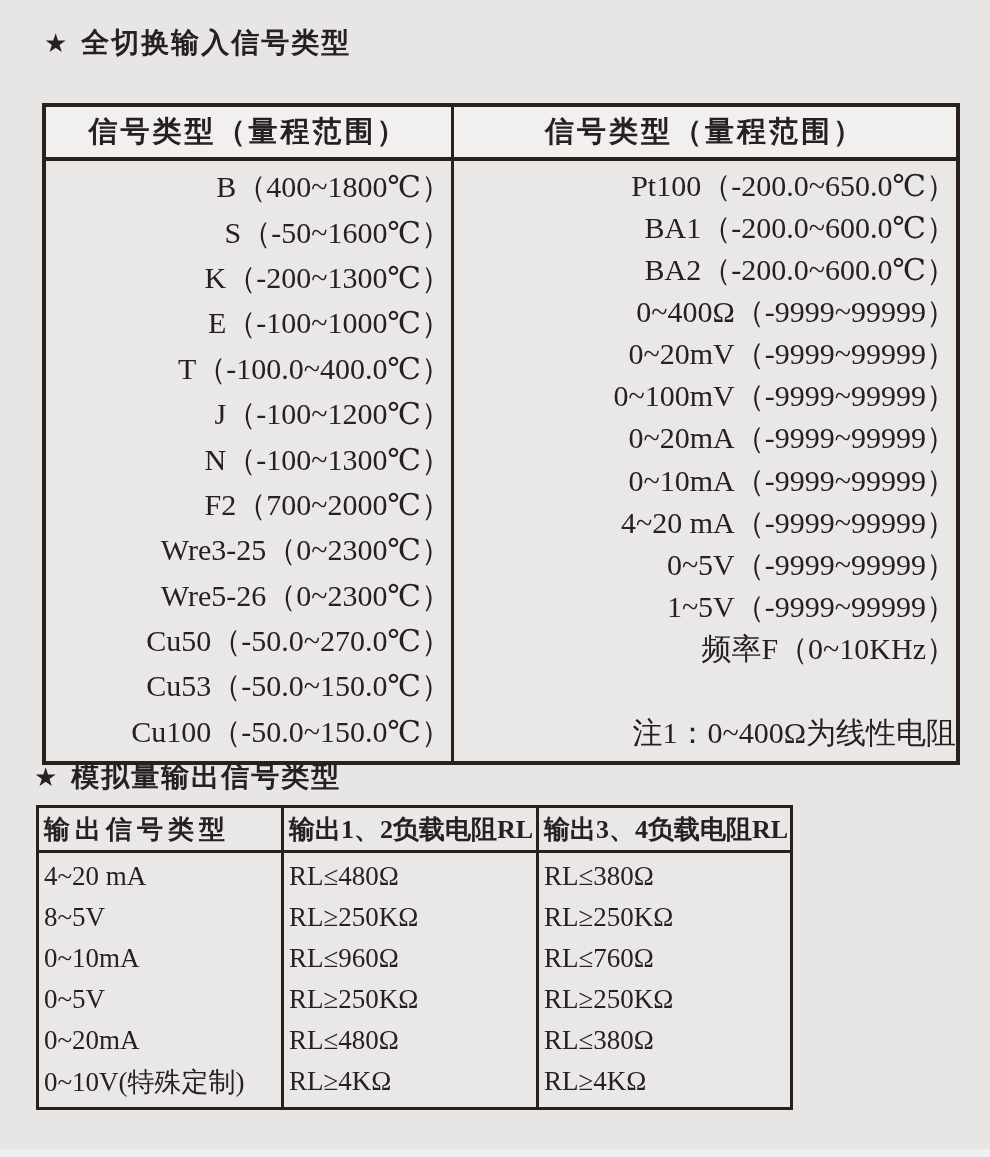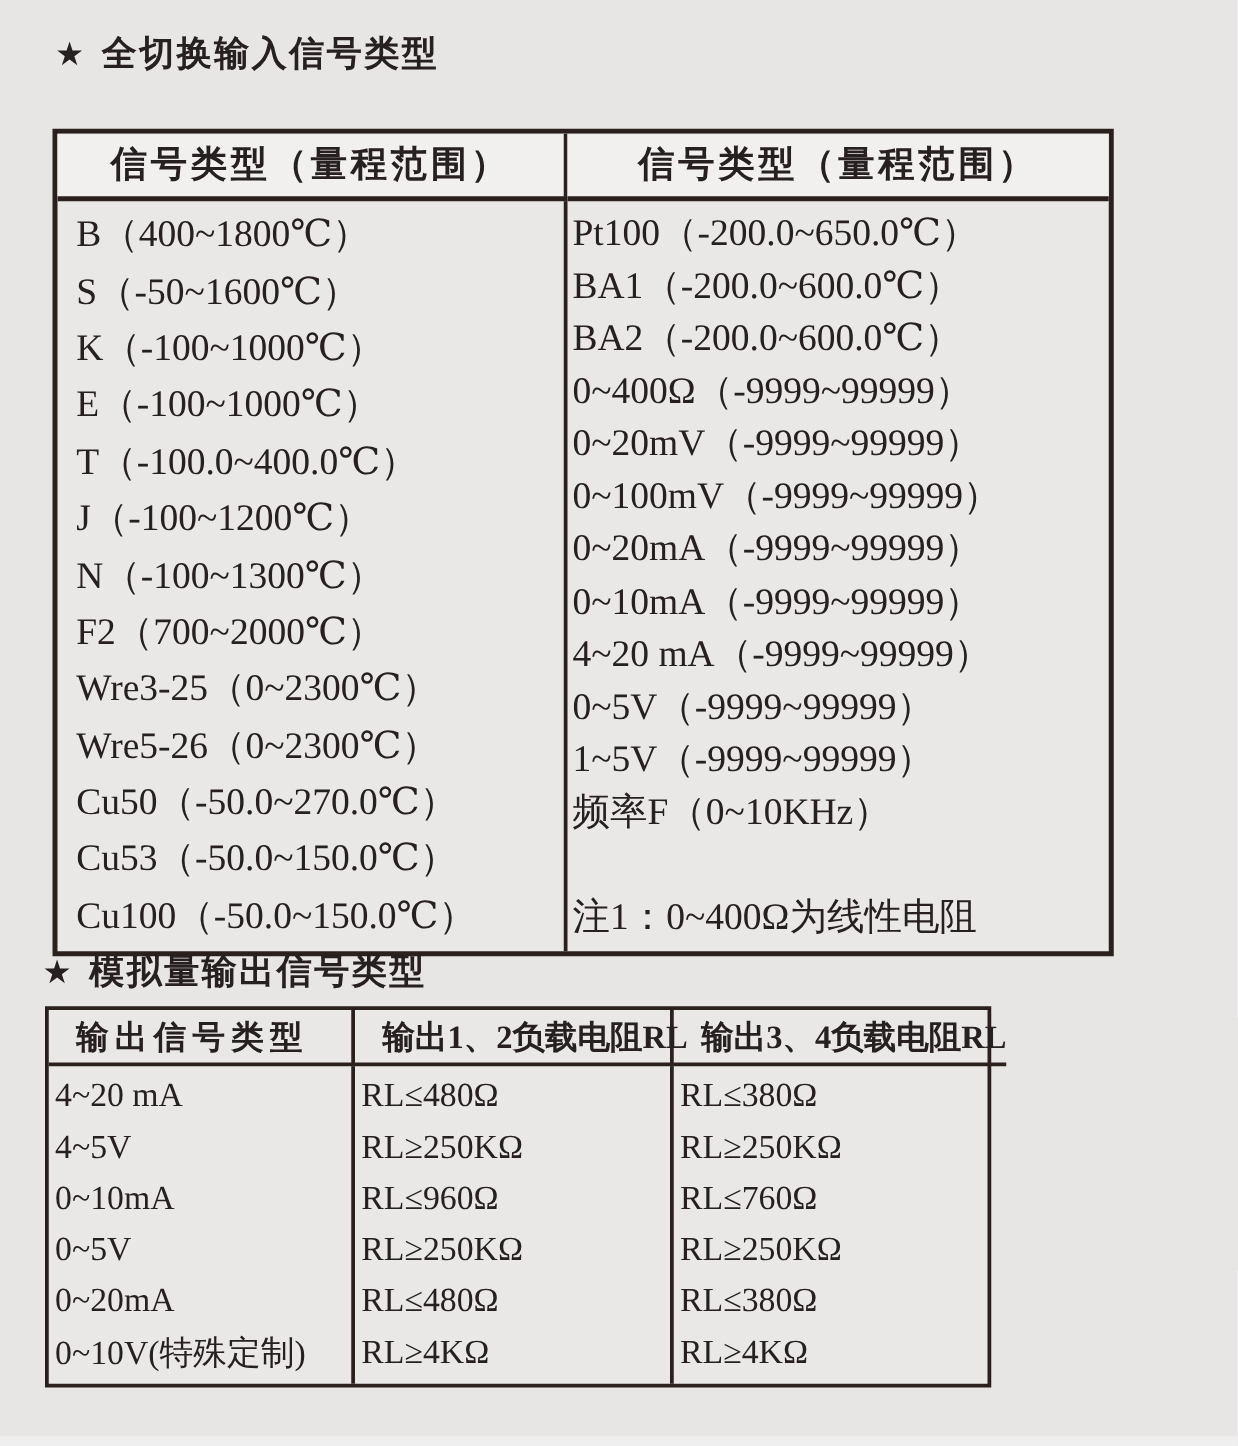--- a/index.html
+++ b/index.html
@@ -24,21 +24,21 @@
     white-space:nowrap;
   }
   .sec-title .star{font-size:26px;letter-spacing:0;}
   #title1{left:44px;top:24px;}
   #title2{left:34px;top:758px;}
 
   
   .t1{
     position:absolute;
     left:42px;top:103px;
-    width:849px;height:662px;
+    width:918px;height:662px;
     box-sizing:border-box;
     border:4px solid #2a211e;
     background:#eae8e7;
     display:grid;
     grid-template-columns:408px 1fr;
     grid-template-rows:54px 1fr;
     z-index:2;
   }
   .t1 .hcell{
     box-sizing:border-box;
@@ -47,20 +47,21 @@
     display:flex;align-items:center;justify-content:center;
     font-size:29px;font-weight:bold;
     letter-spacing:3px;
     white-space:nowrap;
   }
   .t1 .hcell.hL{border-right:3px solid #2a211e;}
   .t1 .col{
     box-sizing:border-box;
     display:flex;flex-direction:column;
     padding:4px 0 6px 0;
+    align-items:flex-end;
   }
   .t1 .col.colL{border-right:3px solid #2a211e;padding-left:15px;}
   .t1 .col.colR{padding-left:4px;}
   .t1 .r{
     flex:1;
     display:flex;align-items:center;
     font-size:30px;
     white-space:nowrap;
   }
 
@@ -74,21 +75,21 @@
     background:#eae8e7;
     display:grid;
     grid-template-columns:245px 255px 1fr;
     grid-template-rows:45px 1fr;
     z-index:2;
   }
   .t2 .hcell{
     box-sizing:border-box;
     border-bottom:3px solid #2a211e;
     display:flex;align-items:center;
-    padding-left:22px;
+    padding-left:5px;
     font-size:26px;font-weight:bold;
     white-space:nowrap;
   }
   .t2 .hcell.h0{letter-spacing:5px;}
   .t2 .hcell.b,.t2 .col.b{border-right:3px solid #2a211e;}
   .t2 .col{
     box-sizing:border-box;
     display:flex;flex-direction:column;
     padding:3px 0 5px 5px;
     justify-content:space-between;
@@ -116,21 +117,21 @@
     <span>全切换输入信号类型</span>
   </div>
 
   <div class="t1">
     <div class="hcell hL">信号类型（量程范围）</div>
     <div class="hcell">信号类型（量程范围）</div>
 
     <div class="col colL">
       <div class="r">B（400~1800℃）</div>
       <div class="r">S（-50~1600℃）</div>
-      <div class="r">K（-100~1000℃）</div>
+      <div class="r">K（-200~1300℃）</div>
       <div class="r">E（-100~1000℃）</div>
       <div class="r">T（-100.0~400.0℃）</div>
       <div class="r">J（-100~1200℃）</div>
       <div class="r">N（-100~1300℃）</div>
       <div class="r">F2（700~2000℃）</div>
       <div class="r">Wre3-25（0~2300℃）</div>
       <div class="r">Wre5-26（0~2300℃）</div>
       <div class="r">Cu50（-50.0~270.0℃）</div>
       <div class="r">Cu53（-50.0~150.0℃）</div>
       <div class="r">Cu100（-50.0~150.0℃）</div>
@@ -159,21 +160,21 @@
     <span>模拟量输出信号类型</span>
   </div>
 
   <div class="t2">
     <div class="hcell h0 b">输出信号类型</div>
     <div class="hcell b">输出1、2负载电阻RL</div>
     <div class="hcell">输出3、4负载电阻RL</div>
 
     <div class="col b">
       <div class="r">4~20 mA</div>
-      <div class="r">4~5V</div>
+      <div class="r">8~5V</div>
       <div class="r">0~10mA</div>
       <div class="r">0~5V</div>
       <div class="r">0~20mA</div>
       <div class="r">0~10V(特殊定制)</div>
     </div>
 
     <div class="col b">
       <div class="r">RL≤480Ω</div>
       <div class="r">RL≥250KΩ</div>
       <div class="r">RL≤960Ω</div>

